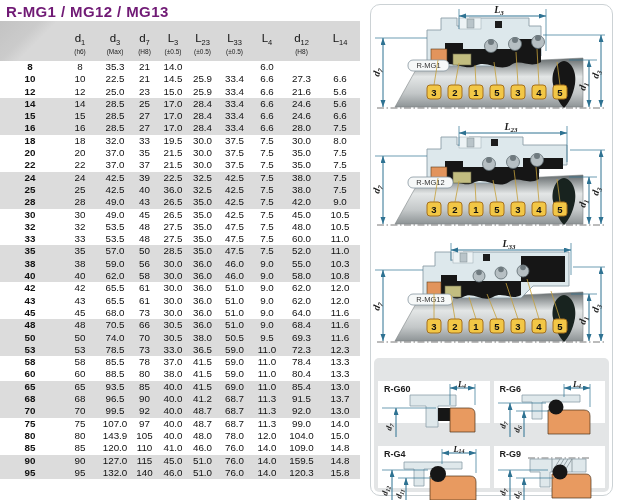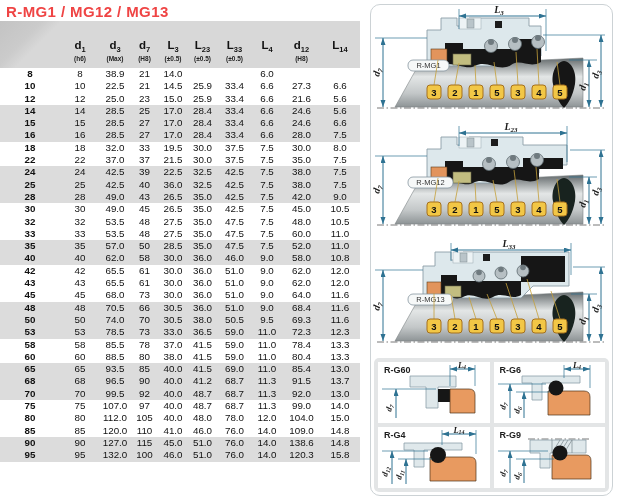--- a/index.html
+++ b/index.html
@@ -1,39 +1,39 @@
 <!DOCTYPE html>
 <html><head>
 <meta charset="utf-8">
 <style>
   html,body{margin:0;padding:0;background:#fff;}
   body{width:617px;height:500px;position:relative;overflow:hidden;
        font-family:"Liberation Sans", sans-serif;color:#111;}
 
   
   .left{position:absolute;left:0;top:0;width:366px;}
-  .title{margin:3px 0 1px 6px;font-size:15px;font-weight:bold;letter-spacing:.4px;color:#ef4444;}
+  .title{margin:3px 0 1px 6px;font-size:15px;font-weight:bold;letter-spacing:.4px;color:#701a75;}
   table{border-collapse:collapse;table-layout:fixed;width:360px;}
-  thead th{background:#d8d8d8;height:27px;vertical-align:top;padding-top:19px;font-weight:bold;}
+  thead th{background:#d8d8d8;height:27px;vertical-align:top;padding-top:12px;font-weight:normal;}
   th.corner{background:linear-gradient(135deg,#c3c3c3 0%,#cbcbcb 40%,#d8d8d8 58%);}
   .hmain{font-size:11.5px;line-height:11px;}
   .hmain sub{font-size:7.5px;}
   .hnote{font-size:6.5px;line-height:8px;color:#222;}
   tbody td{font-size:9.8px;text-align:center;height:12.3px;line-height:12.3px;padding:0;white-space:nowrap;}
   tbody td:first-child{font-weight:bold;}
   tr.shade td{background:#dcdcdc;}
 
   
   .panel{position:absolute;left:370px;top:4px;width:243px;height:492px;background:#fff;
          border:1.5px solid #ccd2d5;border-radius:10px;box-sizing:border-box;}
   .dwrap{height:117px;position:relative;}
   .seatgrid{position:absolute;left:3px;right:3px;bottom:3px;height:134px;background:#e3e5e6;
             border-radius:5px;display:grid;grid-template-columns:1fr 1fr;grid-template-rows:1fr 1fr;
             gap:4px;padding:4px;box-sizing:border-box;}
-  .seat{background:#fff;position:relative;}
+  .seat{background:#fff;position:relative;margin-top:19px;}
   .seatlabel{position:absolute;top:3px;left:6px;font-size:9px;font-weight:bold;color:#1c1c1c;z-index:2;}
   .seat svg{position:absolute;left:0;top:0;}
 
   
   .dim{stroke:#2e7292;stroke-width:1;fill:none;}
   .ext{stroke:#2e7292;stroke-width:.7;fill:none;}
   .dimt{font-family:"Liberation Serif", serif;font-style:italic;font-weight:bold;font-size:10px;fill:#1b1b1b;}
   .dimt .ss{font-size:7px;}
   .sdimt{font-family:"Liberation Serif", serif;font-style:italic;font-weight:bold;font-size:8.5px;fill:#1b1b1b;}
   .sdimt .ss{font-size:6px;}
@@ -112,21 +112,21 @@
         <th>
             <div class="hmain"><span>L</span><sub>14</sub></div>
             <div class="hnote"></div>
           </th>
       </tr>
     </thead>
     <tbody id="tbody">
         <tr>
           <td>8</td>
           <td>8</td>
-          <td>38.9</td>
+          <td>35.3</td>
           <td>21</td>
           <td>14.0</td>
           <td></td>
           <td></td>
           <td>6.0</td>
           <td></td>
           <td></td>
         </tr>
         <tr>
           <td>10</td>
@@ -194,20 +194,32 @@
           <td>32.0</td>
           <td>33</td>
           <td>19.5</td>
           <td>30.0</td>
           <td>37.5</td>
           <td>7.5</td>
           <td>30.0</td>
           <td>8.0</td>
         </tr>
         <tr>
+          <td>20</td>
+          <td>20</td>
+          <td>37.0</td>
+          <td>35</td>
+          <td>21.5</td>
+          <td>30.0</td>
+          <td>37.5</td>
+          <td>7.5</td>
+          <td>35.0</td>
+          <td>7.5</td>
+        </tr>
+        <tr>
           <td>22</td>
           <td>22</td>
           <td>37.0</td>
           <td>37</td>
           <td>21.5</td>
           <td>30.0</td>
           <td>37.5</td>
           <td>7.5</td>
           <td>35.0</td>
           <td>7.5</td>
@@ -288,20 +300,32 @@
           <td>35</td>
           <td>35</td>
           <td>57.0</td>
           <td>50</td>
           <td>28.5</td>
           <td>35.0</td>
           <td>47.5</td>
           <td>7.5</td>
           <td>52.0</td>
           <td>11.0</td>
+        </tr>
+        <tr class="shade">
+          <td>38</td>
+          <td>38</td>
+          <td>59.0</td>
+          <td>56</td>
+          <td>30.0</td>
+          <td>36.0</td>
+          <td>46.0</td>
+          <td>9.0</td>
+          <td>55.0</td>
+          <td>10.3</td>
         </tr>
         <tr class="shade">
           <td>40</td>
           <td>40</td>
           <td>62.0</td>
           <td>58</td>
           <td>30.0</td>
           <td>36.0</td>
           <td>46.0</td>
           <td>9.0</td>
@@ -448,21 +472,21 @@
           <td>40.0</td>
           <td>48.7</td>
           <td>68.7</td>
           <td>11.3</td>
           <td>99.0</td>
           <td>14.0</td>
         </tr>
         <tr>
           <td>80</td>
           <td>80</td>
-          <td>112.0</td>
+          <td>143.9</td>
           <td>105</td>
           <td>40.0</td>
           <td>48.0</td>
           <td>78.0</td>
           <td>12.0</td>
           <td>104.0</td>
           <td>15.0</td>
         </tr>
         <tr>
           <td>85</td>
@@ -478,28 +502,28 @@
         </tr>
         <tr class="shade">
           <td>90</td>
           <td>90</td>
           <td>127.0</td>
           <td>115</td>
           <td>45.0</td>
           <td>51.0</td>
           <td>76.0</td>
           <td>14.0</td>
-          <td>138.6</td>
+          <td>159.5</td>
           <td>14.8</td>
         </tr>
         <tr class="shade">
           <td>95</td>
           <td>95</td>
           <td>132.0</td>
-          <td>100</td>
+          <td>140</td>
           <td>46.0</td>
           <td>51.0</td>
           <td>76.0</td>
           <td>14.0</td>
           <td>120.3</td>
           <td>15.8</td>
         </tr>
       </tbody>
   </table>
 </div>

